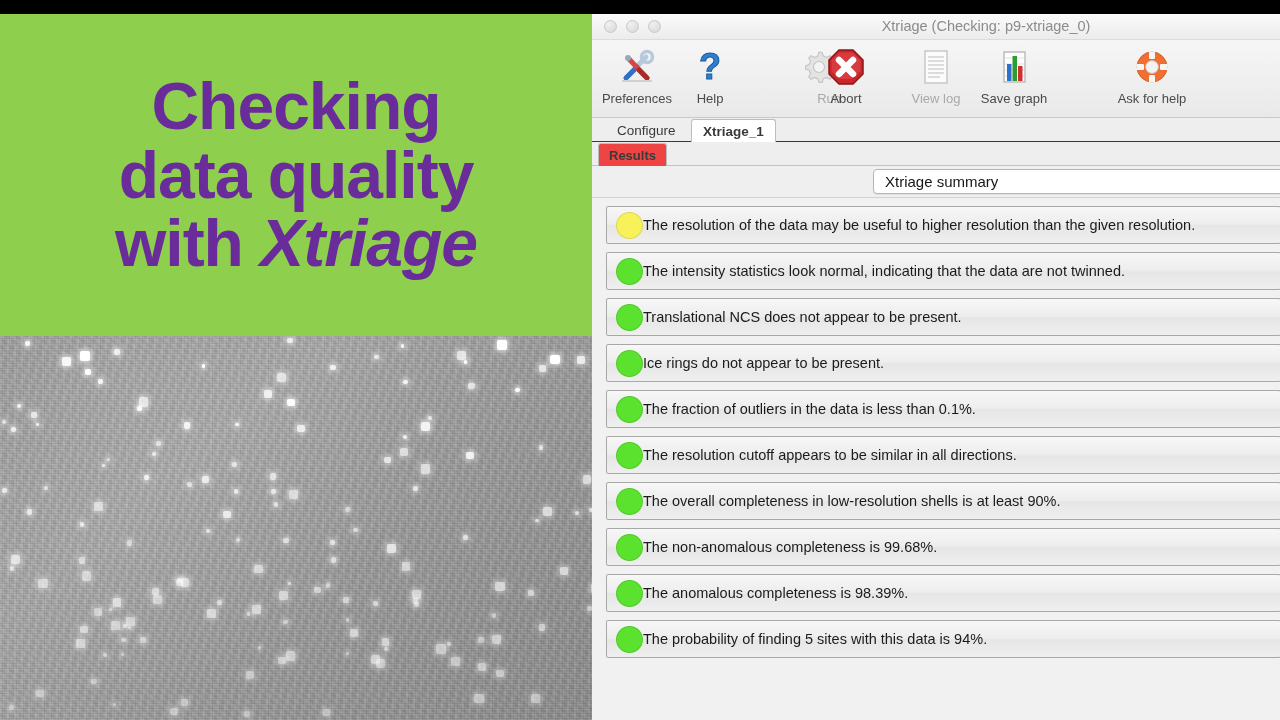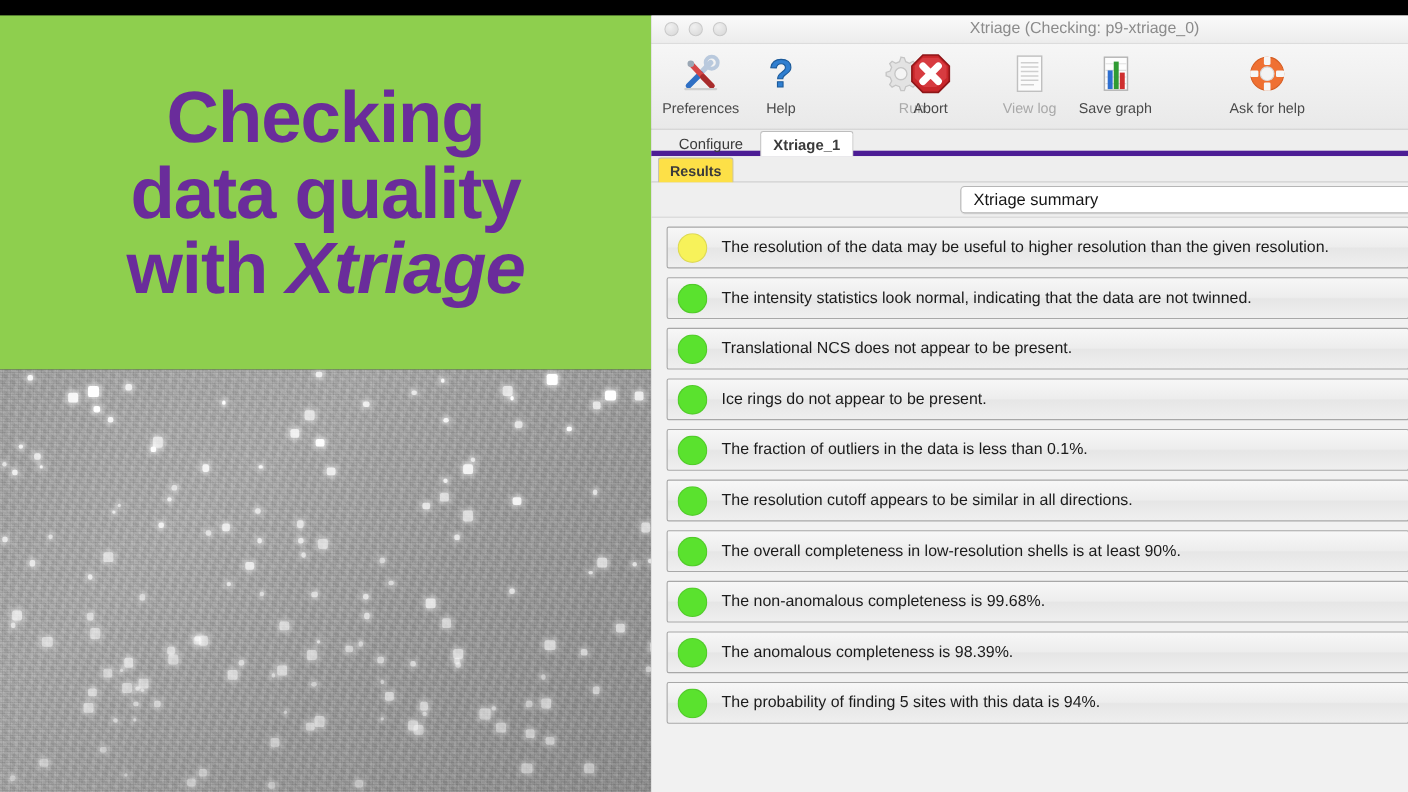--- a/index.html
+++ b/index.html
@@ -107,21 +107,21 @@
     cursor: default;
   }
   .tool .glyph { height: 42px; width: 44px; display:flex; align-items:center; justify-content:center; }
   .tool .lbl { font-size: 13px; color: #4a4a4a; white-space: nowrap; }
   .tool.dim .lbl { color: #a9a9a9; }
 
   #tabbar {
     position: relative;
     height: 24px;
     background: #eeeeee;
-    border-bottom: 5px solid #4c1d95;
+    border-bottom: 1px solid #4c1d95;
     padding-left: 14px;
   }
   .tab {
     display: inline-block;
     font-size: 13.5px;
     color: #3a3a3a;
     padding: 4px 11px 3px;
     line-height: 15px;
   }
   .tab.active {
@@ -141,21 +141,21 @@
     padding-left: 6px;
   }
   .subtab {
     display: inline-block;
     font-size: 13px;
     padding: 4px 10px 3px;
     line-height: 15px;
     color: #3a3a3a;
   }
   .subtab.active {
-    background: #fde047;
+    background: #ef4444;
     border: 1px solid #bdbdbd;
     border-bottom: none;
     border-radius: 3px 3px 0 0;
     font-weight: bold;
     position: relative; top: 1px;
   }
 
   #selector-bar {
     position: relative;
     height: 32px;
@@ -193,21 +193,20 @@
     width: 675px;
   }
   .status-dot {
     width: 27px; height: 27px;
     border-radius: 50%;
     margin-left: 9px;
     flex: 0 0 auto;
     border: 1px solid rgba(0,0,0,.10);
   }
   .result-text {
-    margin-left: 13px;
     font-size: 14.5px;
     color: #1b1b1b;
     white-space: nowrap;
   }
 </style>
 </head>
 <body>
 
 <div id="root">
 

